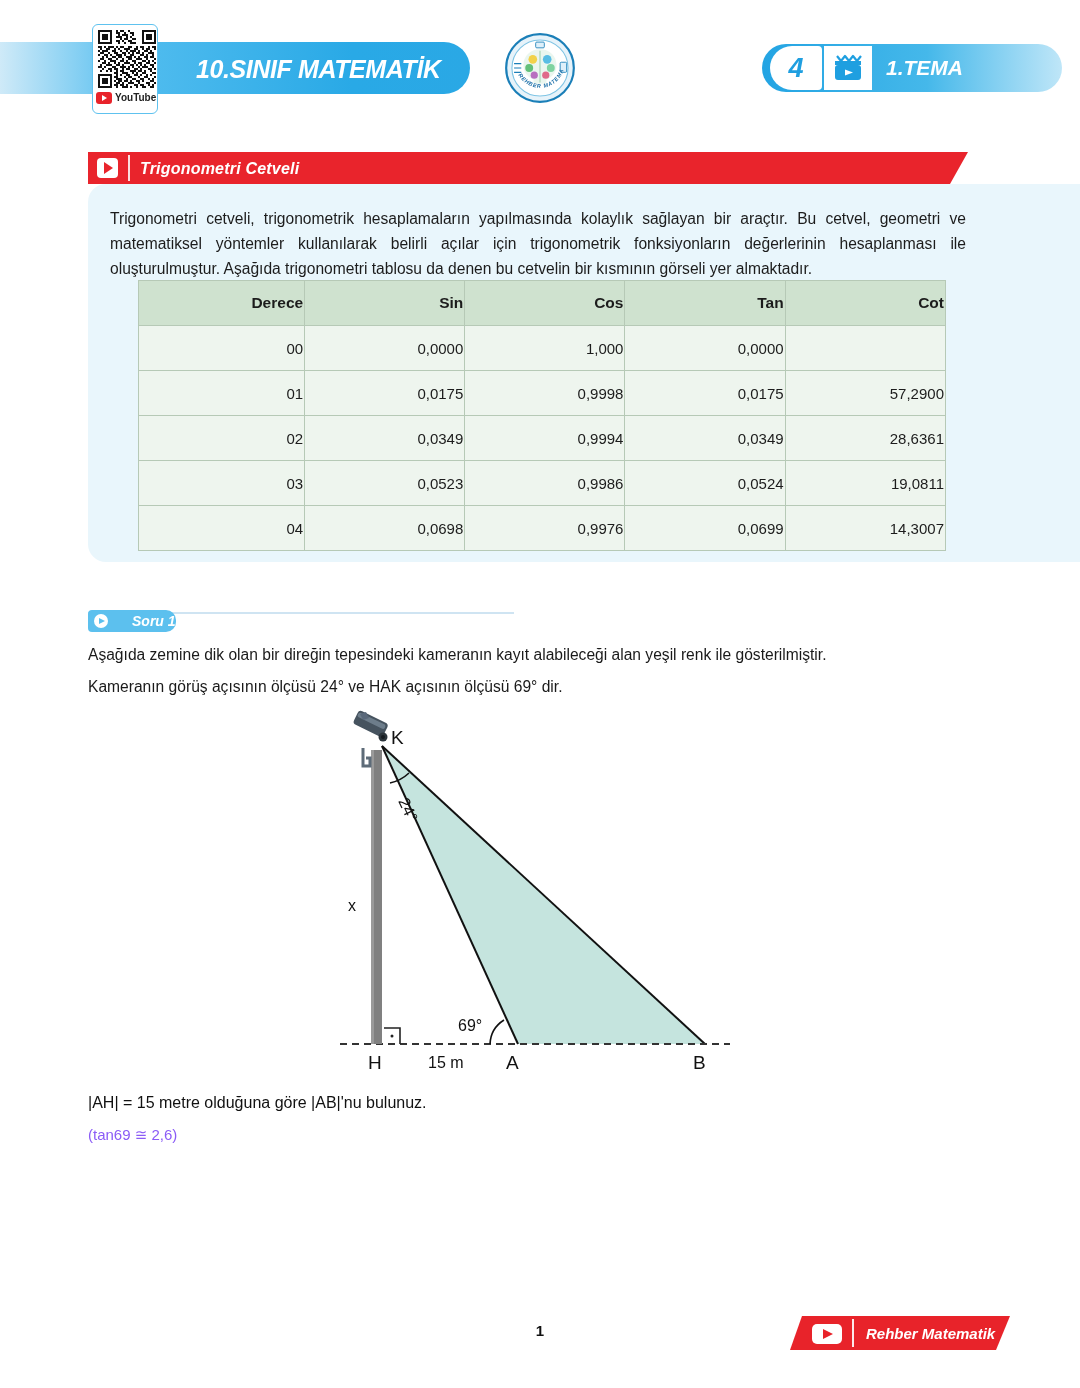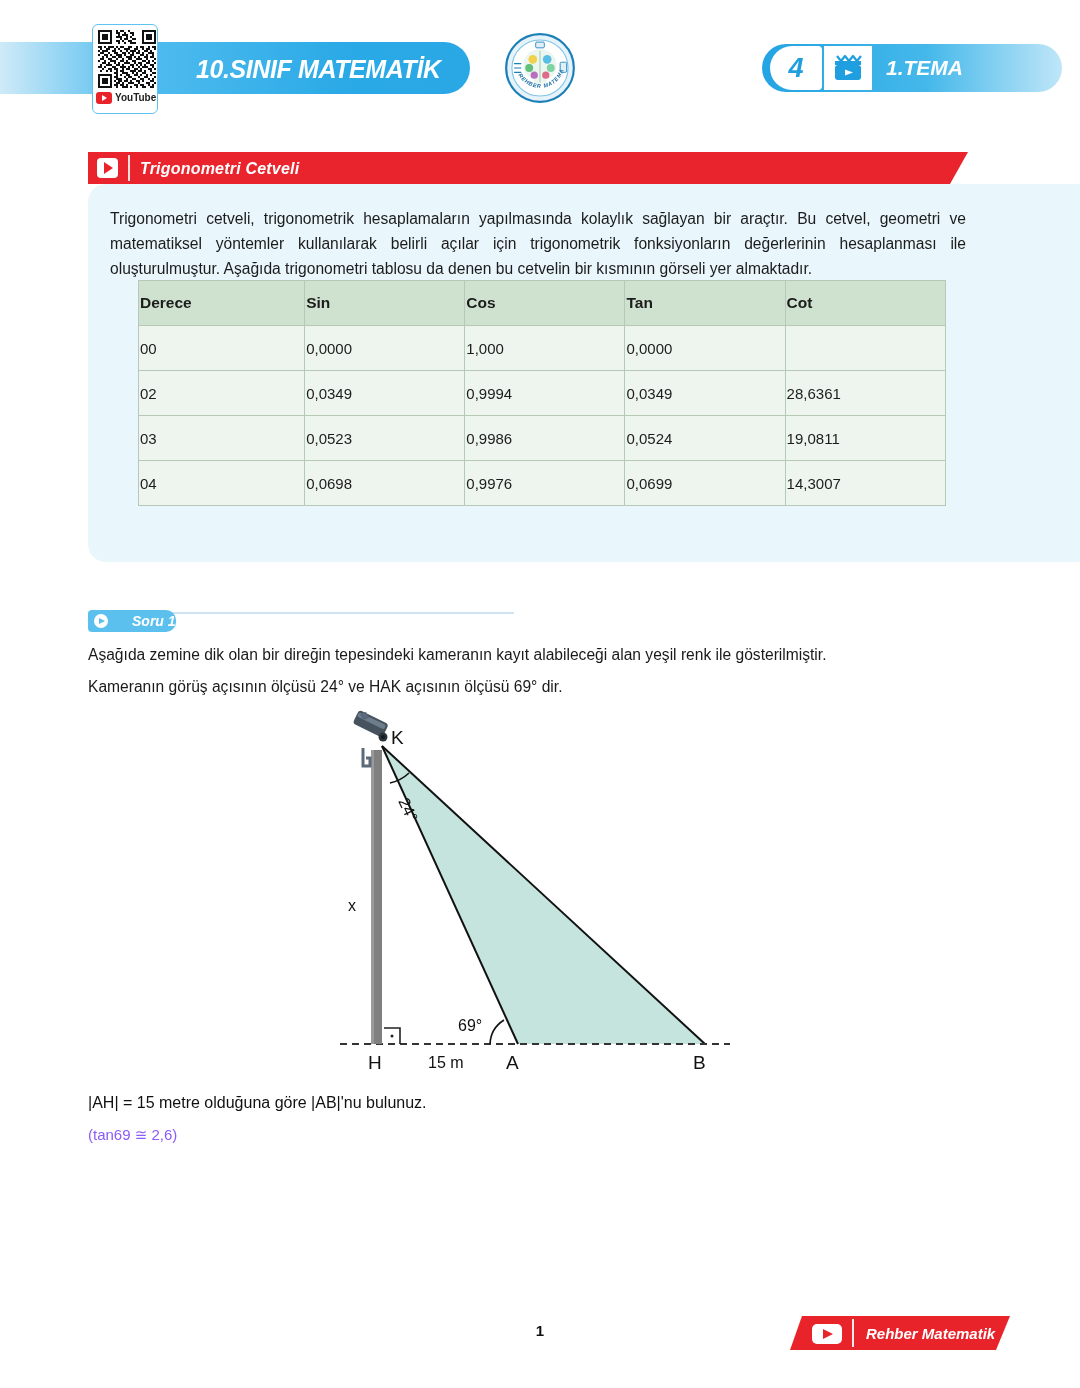--- a/index.html
+++ b/index.html
@@ -109,21 +109,21 @@
   }
 
   
   .trig-table{
     position:absolute;left:50px;top:96px;width:808px;
     border-collapse:collapse;
     background:#f0f6f0;
   }
   .trig-table th,.trig-table td{
     border:1px solid #b6c9b6;
-    height:42px;text-align:left;vertical-align:middle;
+    height:42px;text-align:right;vertical-align:middle;
     font-size:15px;color:#1c1c1c;
   }
   .trig-table th{
     background:#cfe2cf;font-weight:bold;font-size:15.5px;
   }
   .trig-table td{background:#eef5ee;font-weight:normal;}
   .col-derece{width:166px;}
   .col-val{width:160px;}
 
   
@@ -473,20 +473,27 @@
     </thead>
     <tbody>
       <tr>
         <td>00</td>
         <td>0,0000</td>
         <td>1,000</td>
         <td>0,0000</td>
         <td></td>
       </tr>
       <tr>
+        <td>01</td>
+        <td>0,0175</td>
+        <td>0,9998</td>
+        <td>0,0175</td>
+        <td>57,2900</td>
+      </tr>
+      <tr>
         <td>02</td>
         <td>0,0349</td>
         <td>0,9994</td>
         <td>0,0349</td>
         <td>28,6361</td>
       </tr>
       <tr>
         <td>03</td>
         <td>0,0523</td>
         <td>0,9986</td>

